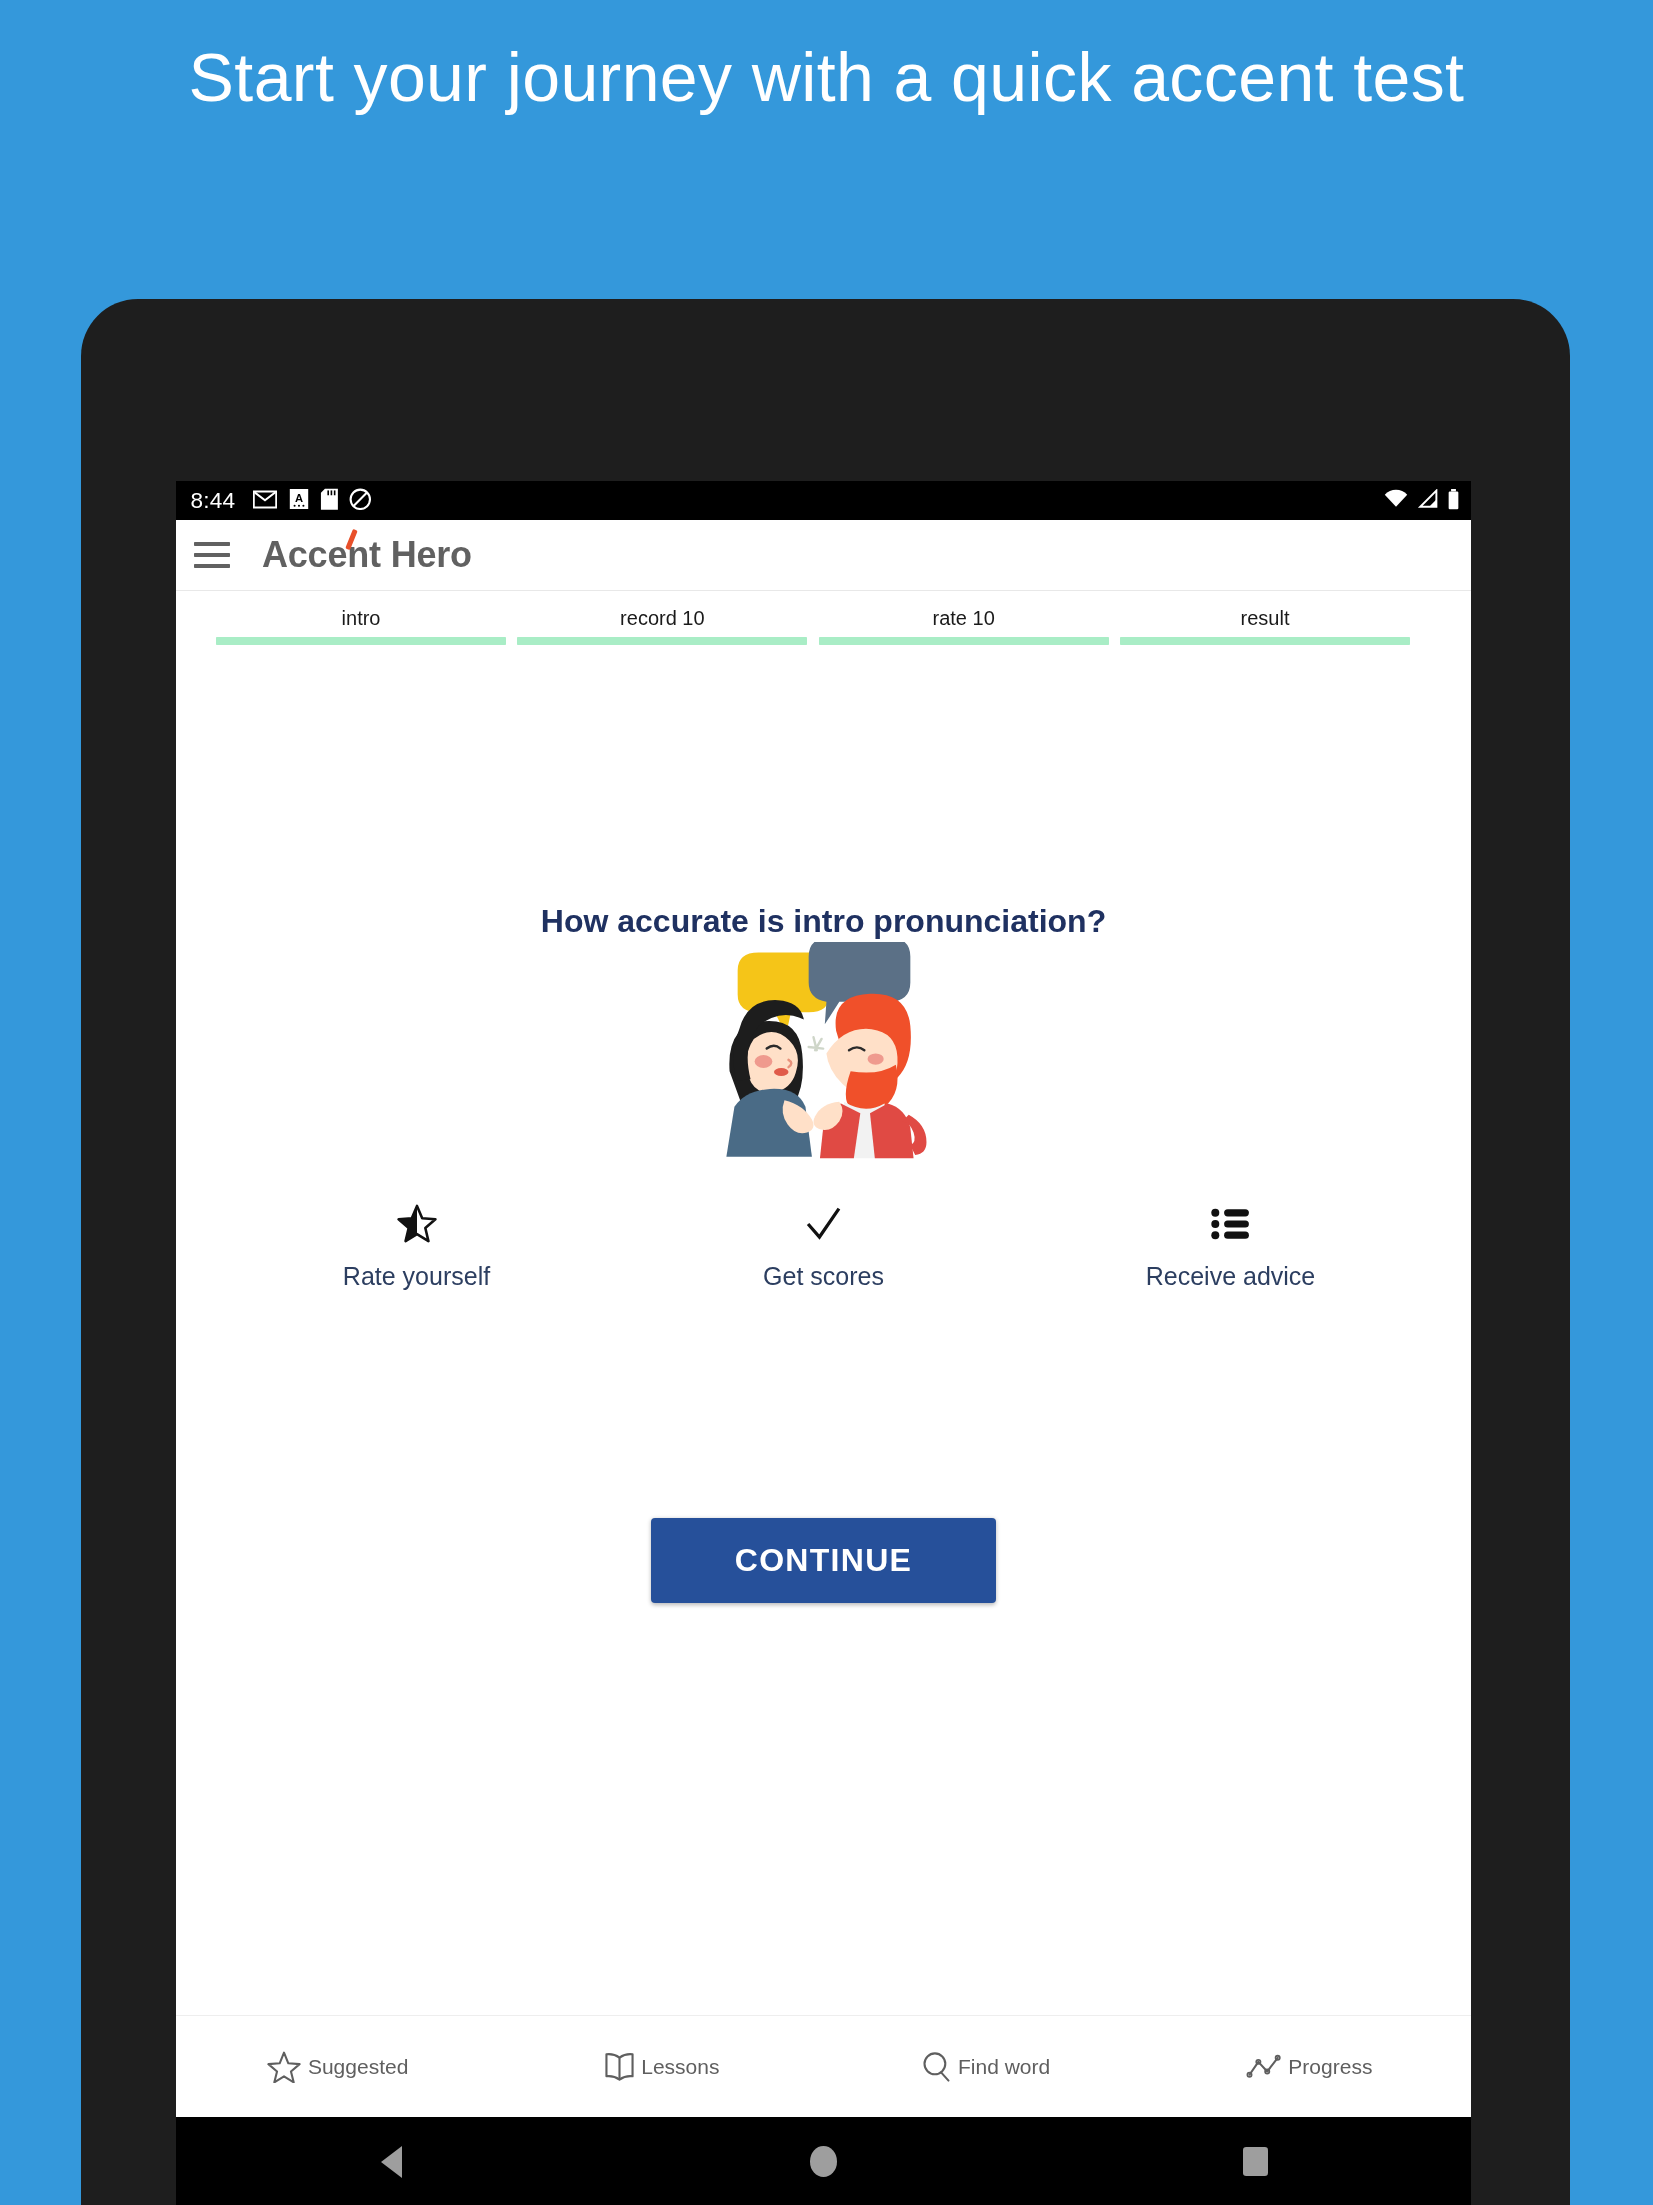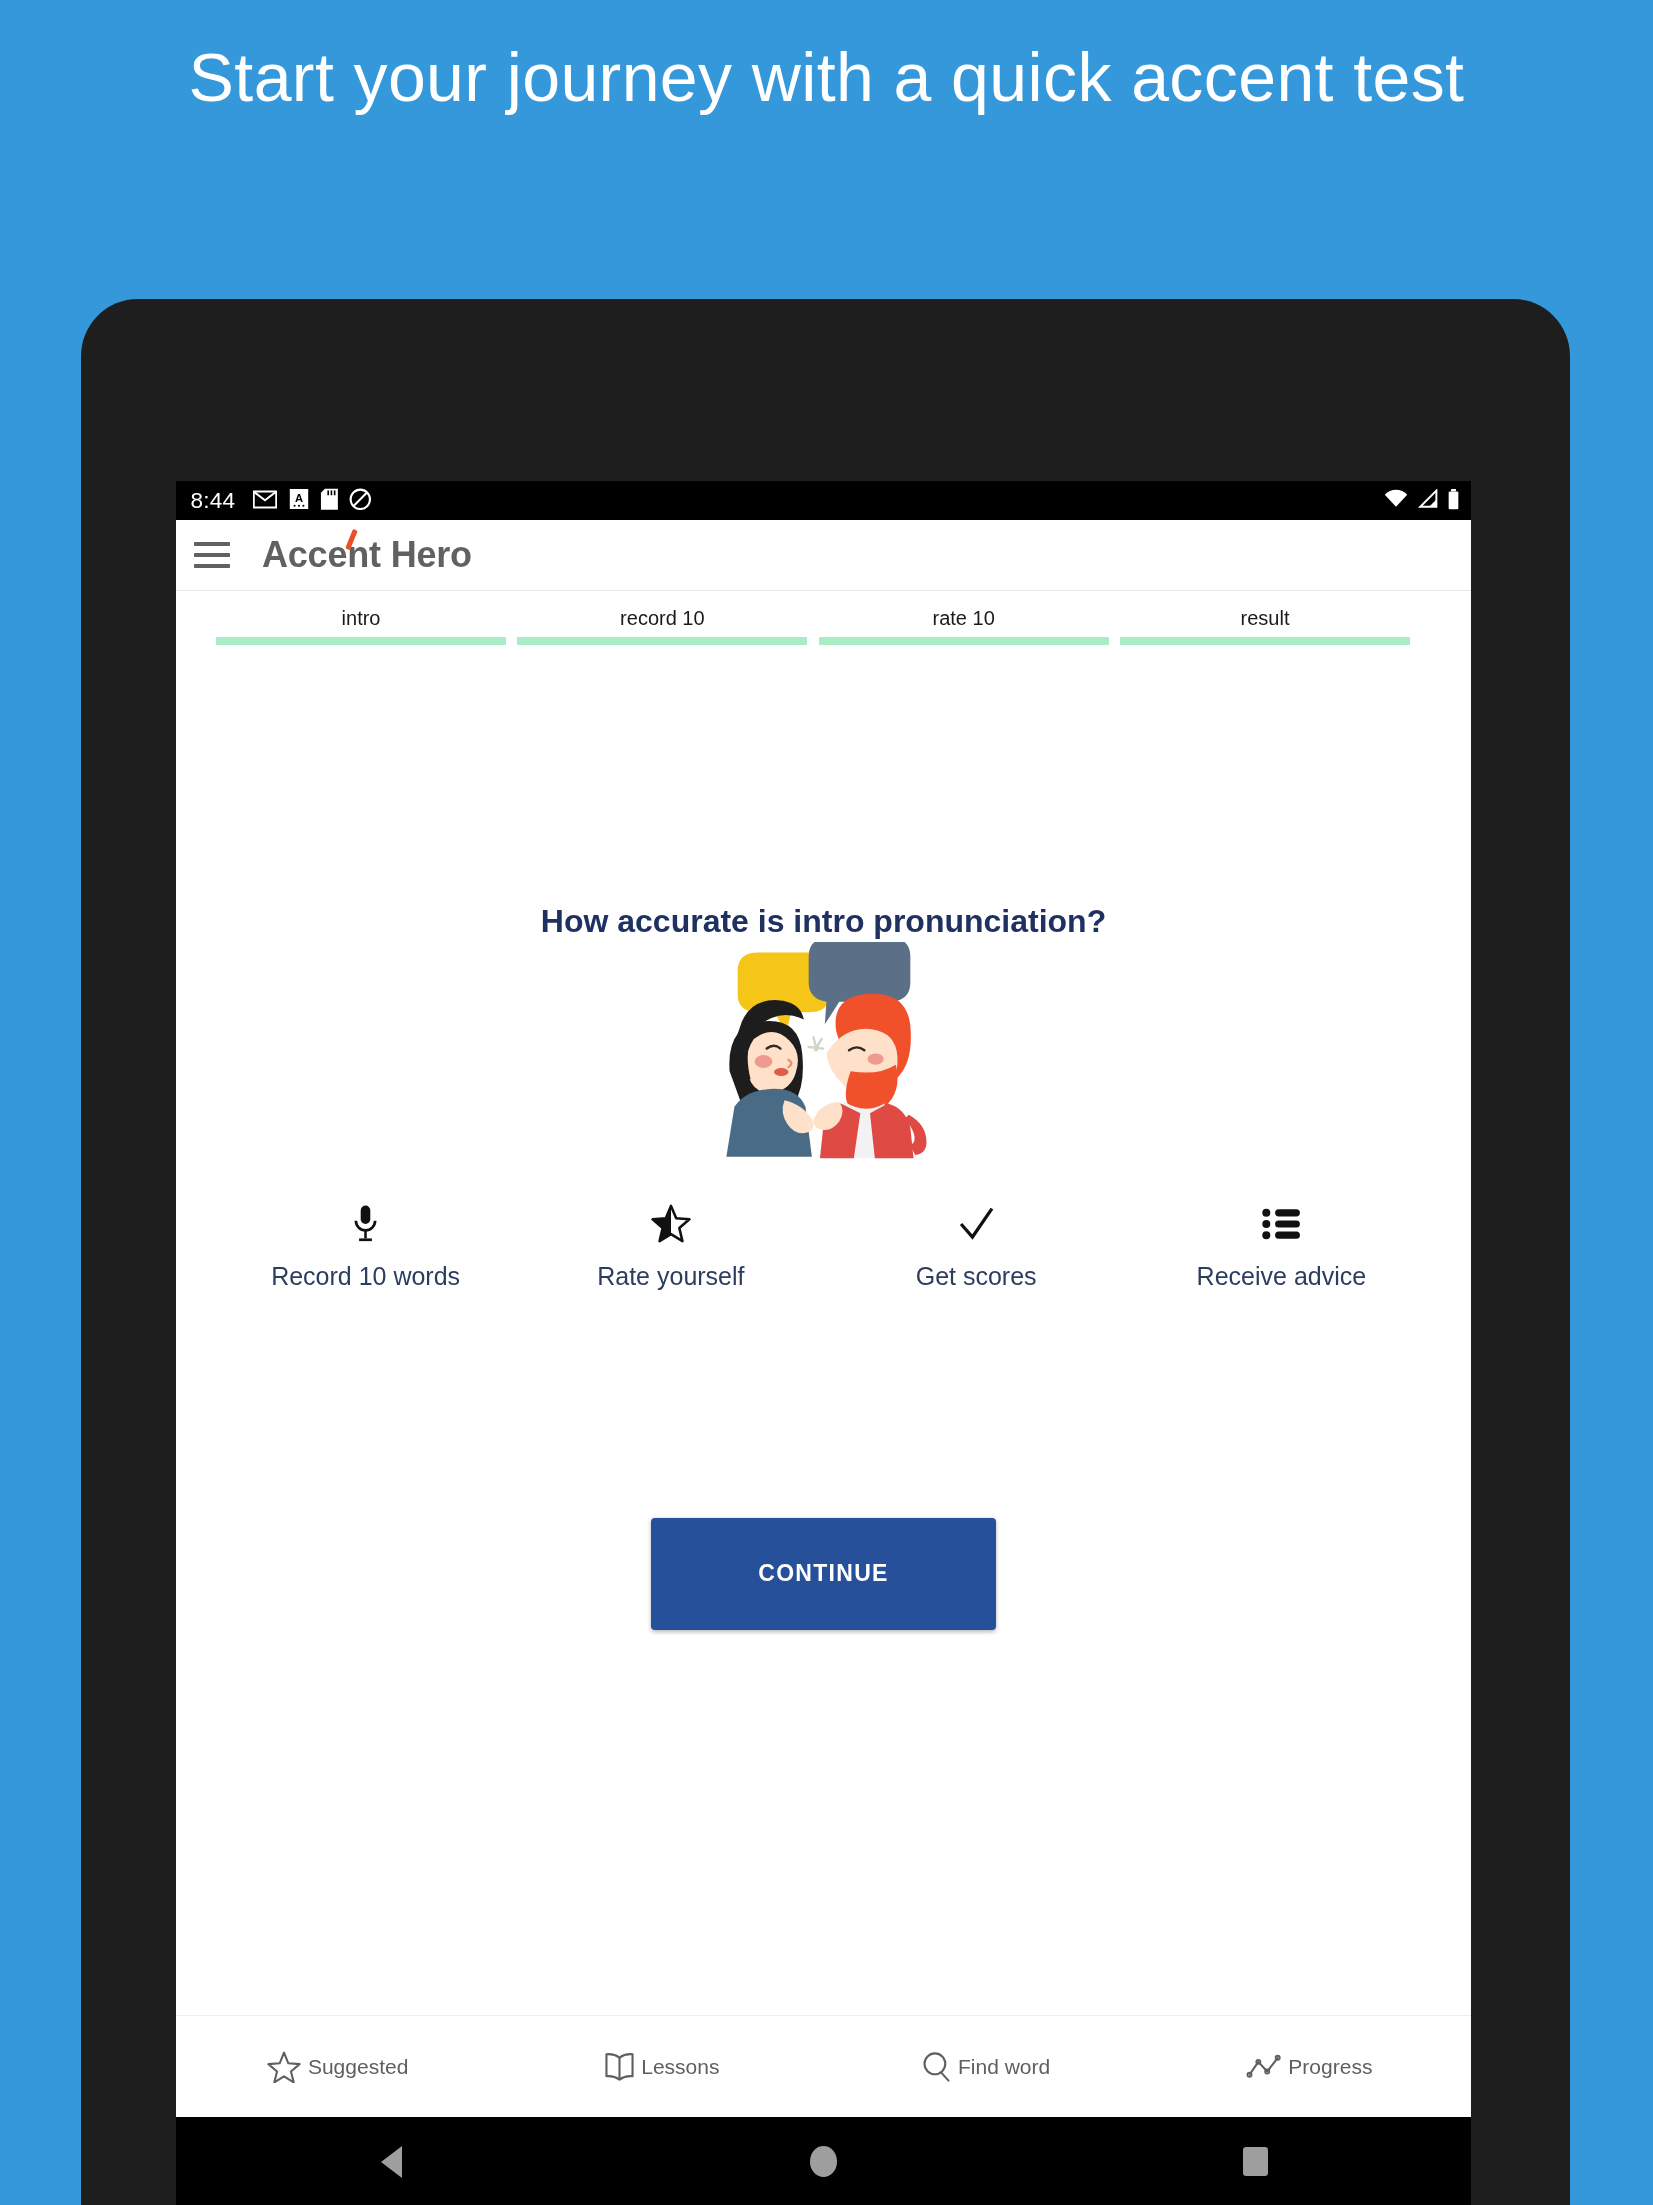--- a/index.html
+++ b/index.html
@@ -147,27 +147,27 @@
     white-space: nowrap;
   }
 
   
   .continue-wrap {
     position: absolute;
     top: 873px; left: 0; right: 0;
     display: flex; justify-content: center;
   }
   .continue-btn {
-    width: 345px; height: 112px;
+    width: 345px; height: 85px;
     background: #26509a;
     color: #ffffff;
     border: none;
     border-radius: 4px;
     font-family: "Liberation Sans", sans-serif;
-    font-size: 23px;
+    font-size: 32px;
     font-weight: bold;
     letter-spacing: 1.3px;
     cursor: pointer;
     box-shadow: 0 1.6px 4px rgba(0,0,0,0.28);
   }
 
   
   .bottom-nav {
     height: 102px;
     border-top: 0.8px solid #eeeeee;
@@ -341,31 +341,20 @@
 
           <path d="M250 214 q22 12 22 34 q0 14 -14 16 l-6 -12 q8 -4 4 -16 q-4 -12 -14 -14z" fill="#e04a44"></path>
 
           <path d="M164 198 q-22 2 -30 18 q-6 12 6 16 q14 4 24 -10 q8 -12 0 -24z" fill="#ffe0c8"></path>
 
           <path d="M132 118 l4 16 m6 -14 l-8 14 m-8 -4 l18 2" stroke="#cfd6c9" stroke-width="3" fill="none" stroke-linecap="round"></path>
         </svg>
       </div>
 
       <div class="features">
-        <div class="feature">
-          <div class="feature-icon">
-            <svg width="29" height="40" viewBox="0 0 36 50">
-                <rect x="12" y="2" width="12" height="23" rx="6" fill="#111"></rect>
-                <path d="M6 21a12 12 0 0 0 24 0" fill="none" stroke="#111" stroke-width="3.4"></path>
-                <rect x="16.4" y="33" width="3.2" height="10" fill="#111"></rect>
-                <rect x="10" y="43" width="16" height="3.4" fill="#111"></rect>
-              </svg>
-          </div>
-          <div class="feature-label">Record 10 words</div>
-        </div>
         <div class="feature">
           <div class="feature-icon">
             <svg width="40" height="39" viewBox="0 0 50 48">
                 <path d="M25 2 L31.5 17.5 L48 18.8 L35.4 29.6 L39.3 46 L25 37.2 L10.7 46 L14.6 29.6 L2 18.8 L18.5 17.5 Z" fill="none" stroke="#111" stroke-width="3.2" stroke-linejoin="round"></path>
                 <path d="M25 2 L31.5 17.5 L48 18.8 L35.4 29.6 L39.3 46 L25 37.2 Z" fill="none"></path>
                 <path d="M25 3 L18.5 17.5 L2 18.8 L14.6 29.6 L10.7 46 L25 37.2 Z" fill="#111"></path>
               </svg>
           </div>
           <div class="feature-label">Rate yourself</div>
         </div>

